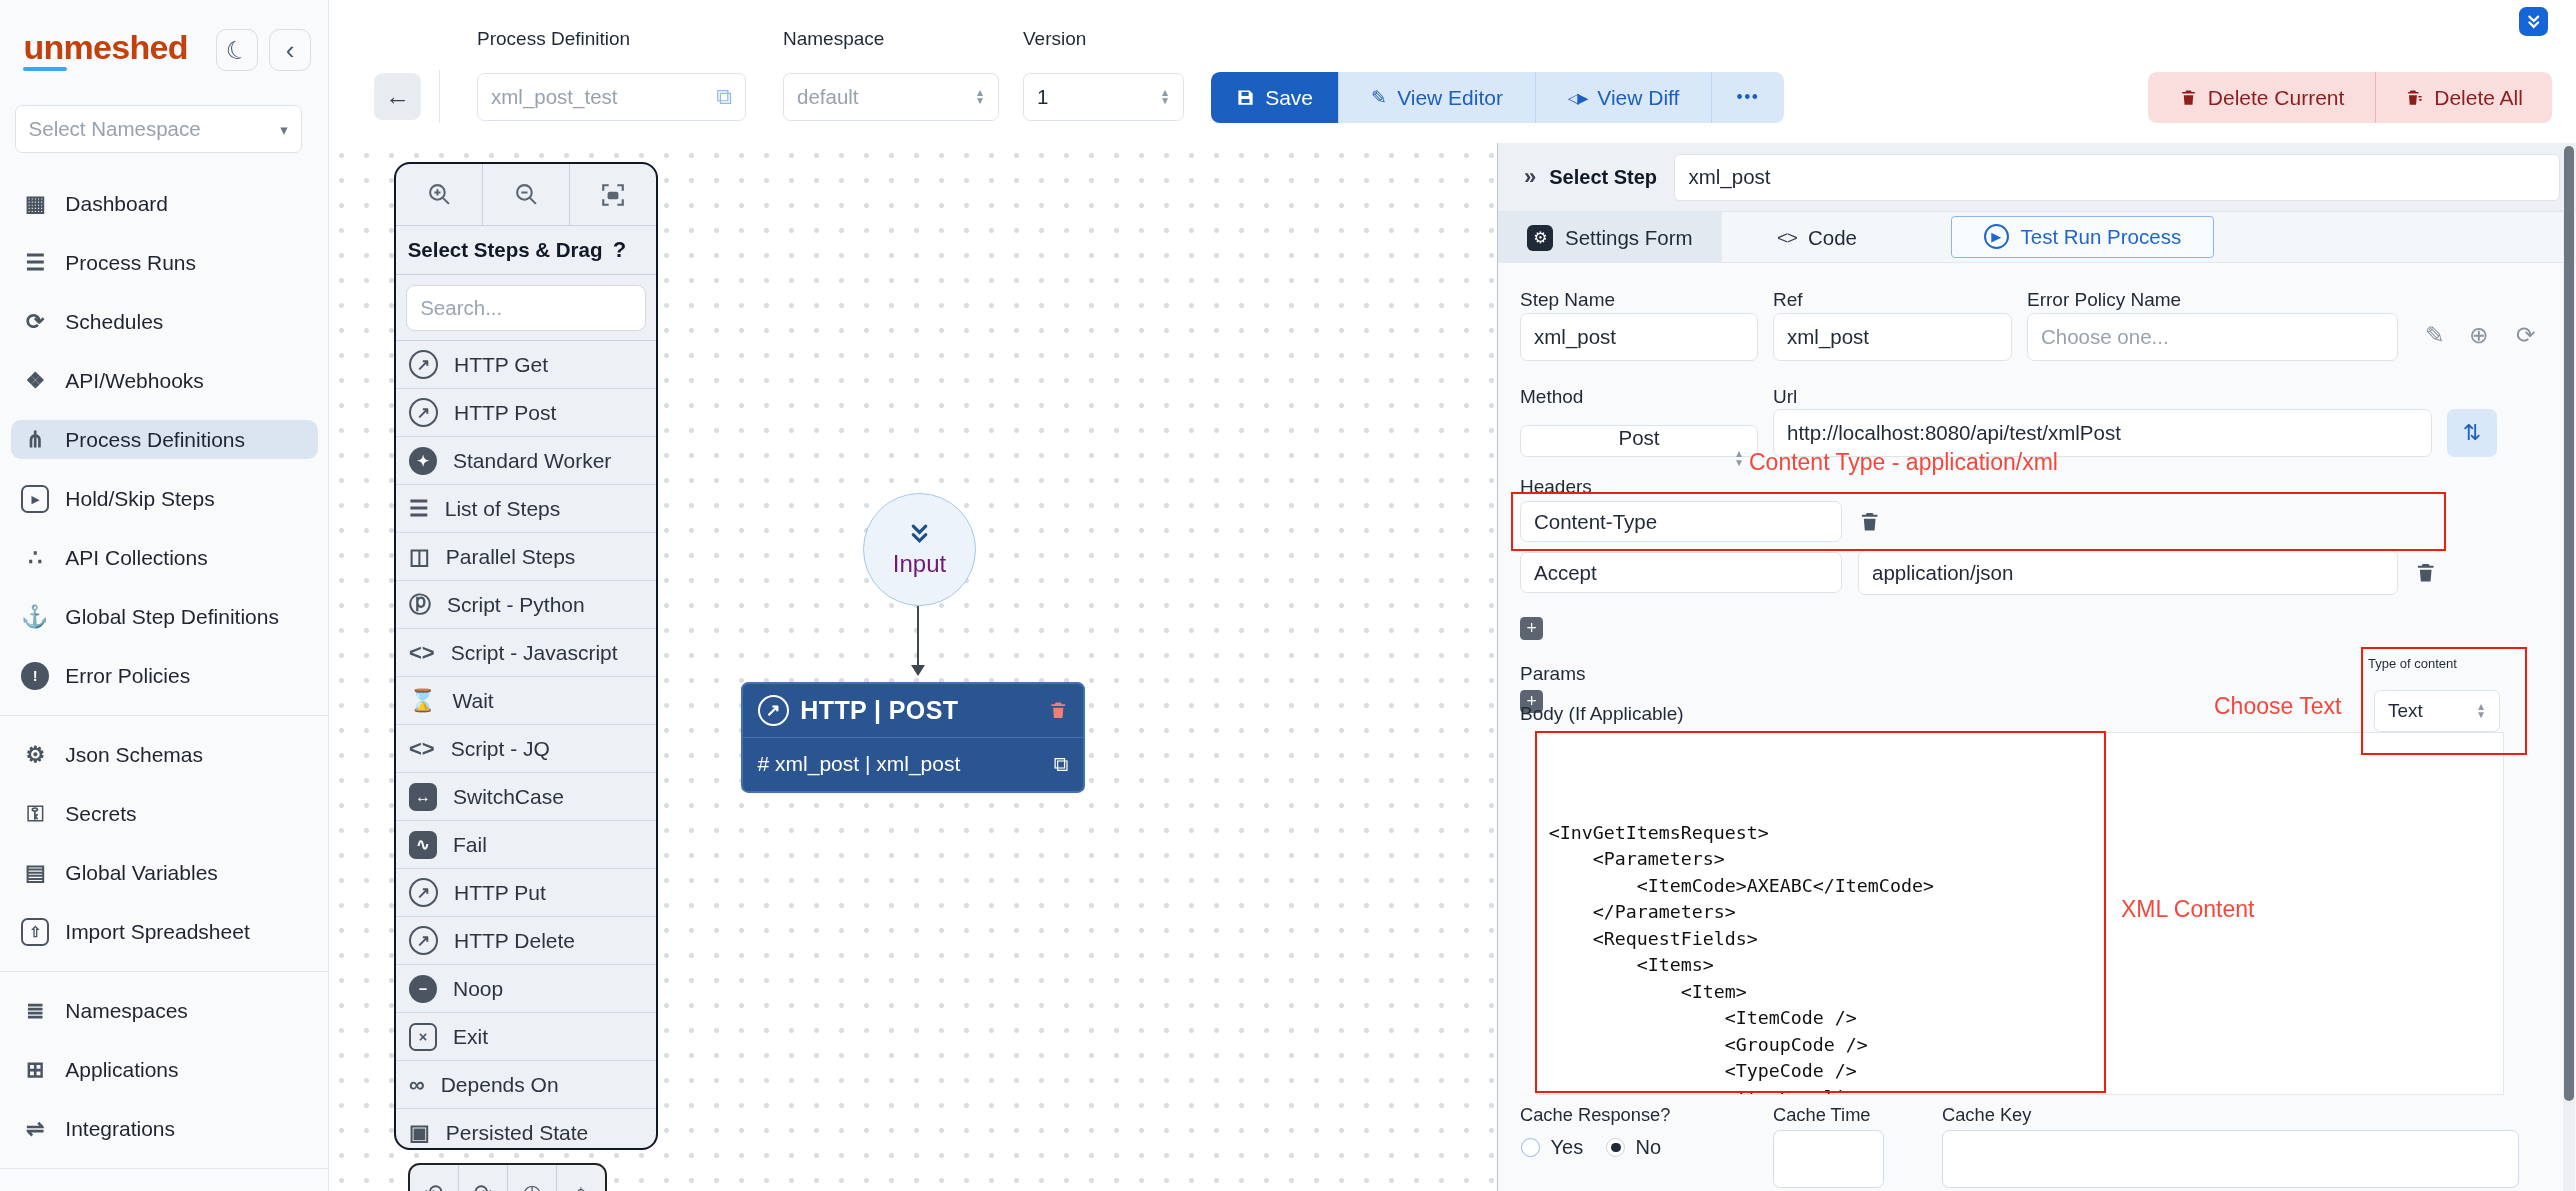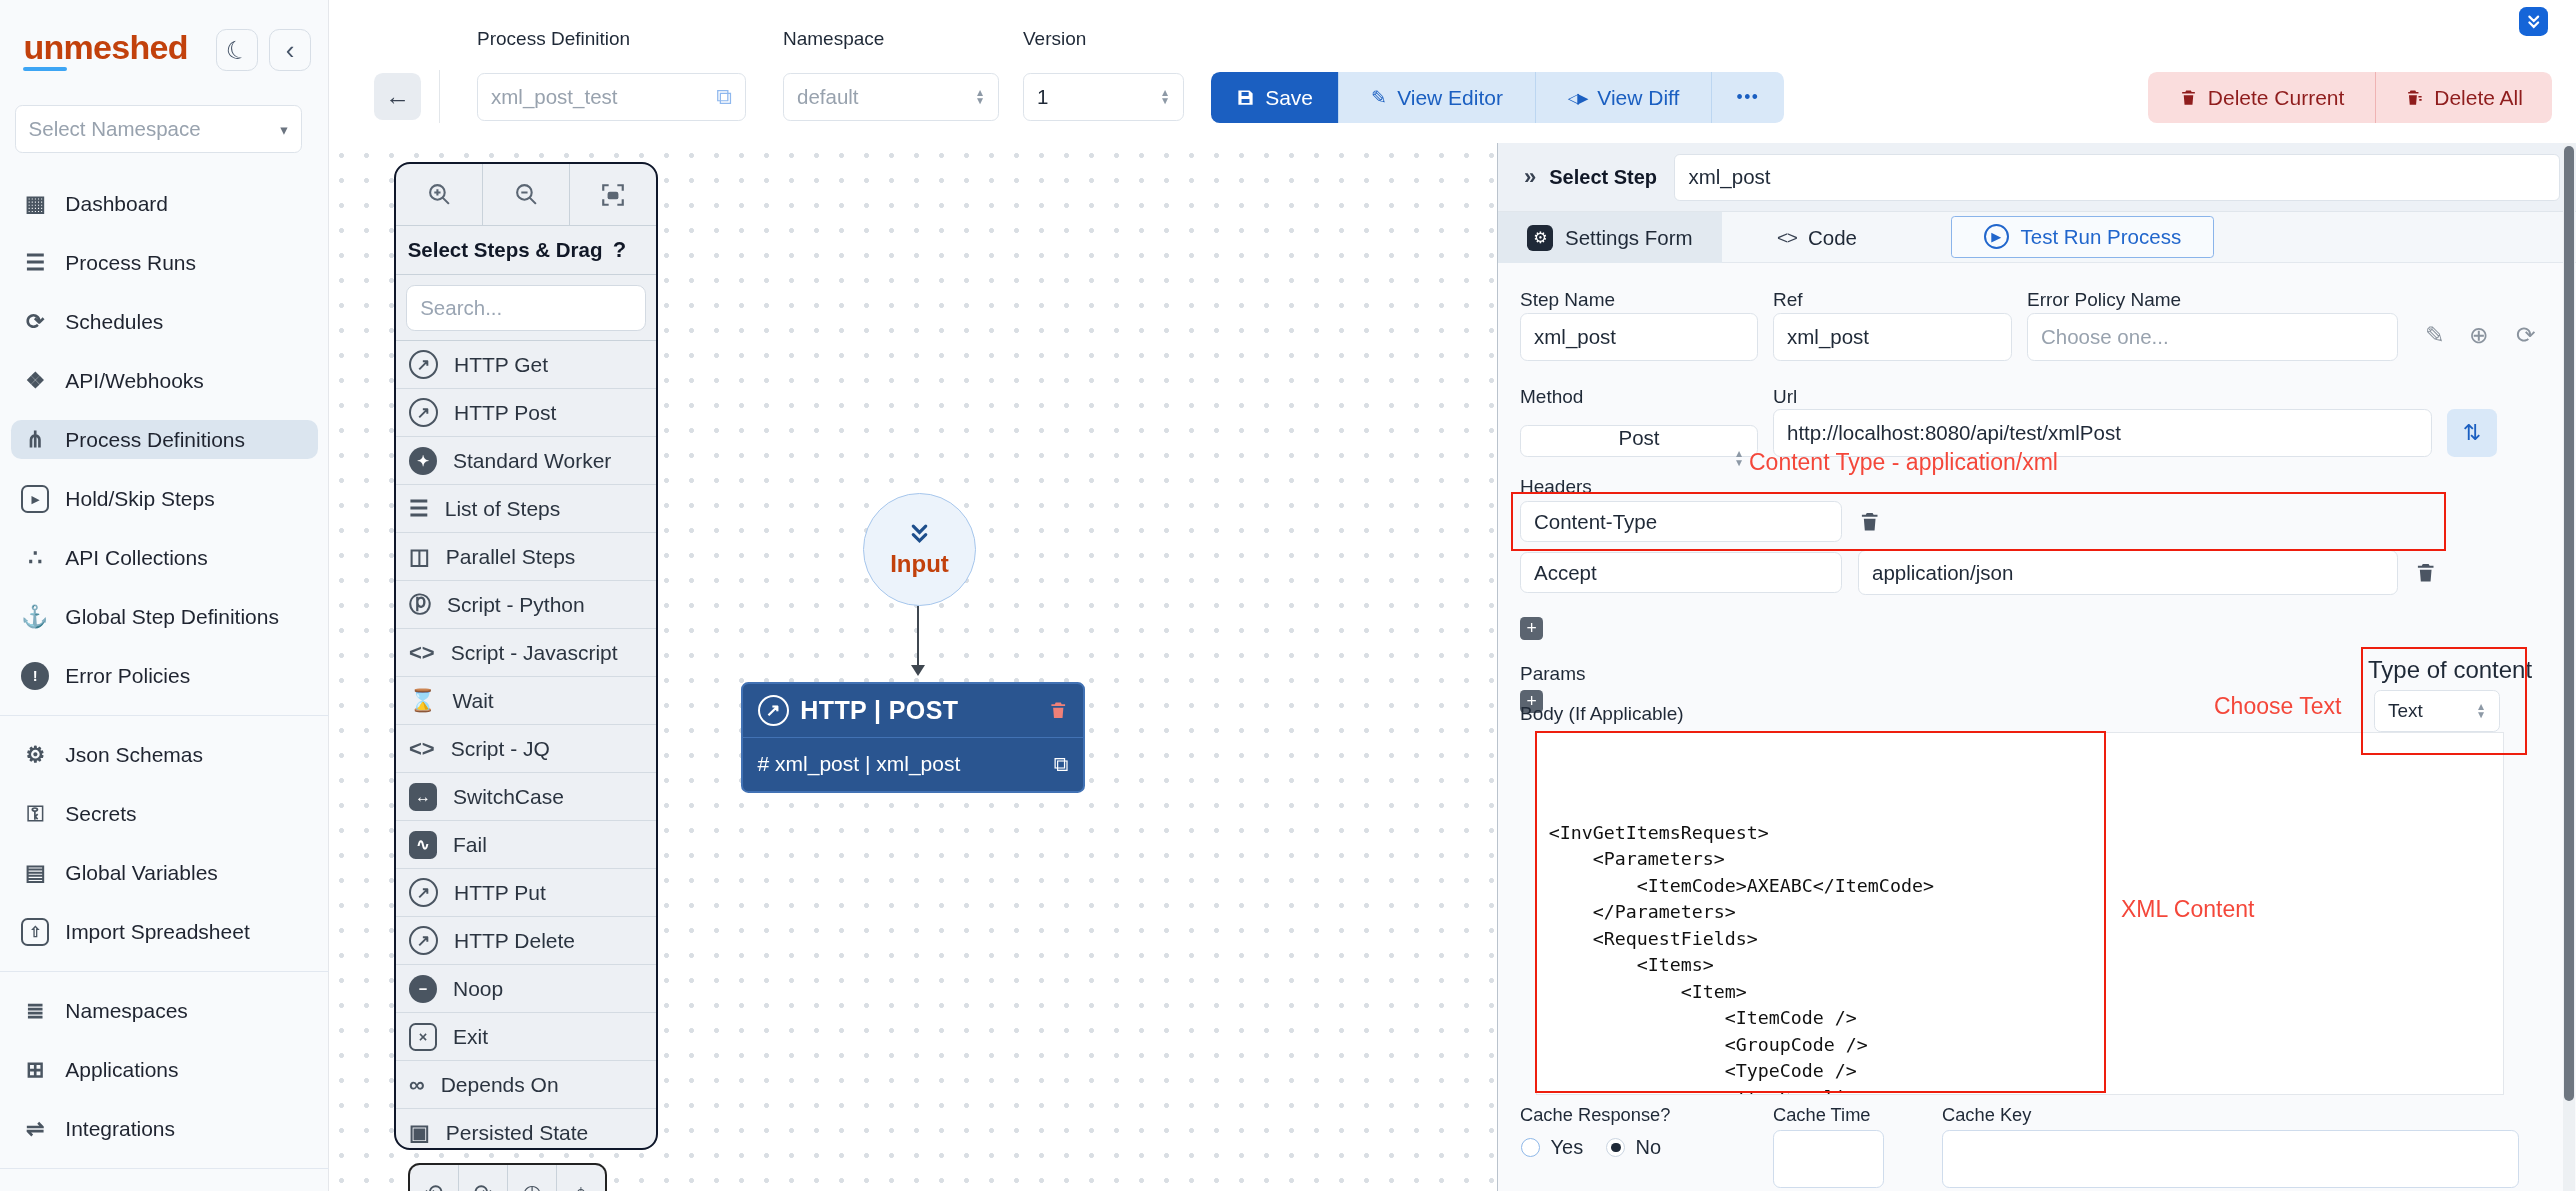--- a/index.html
+++ b/index.html
@@ -52,21 +52,21 @@
   .pal-lbl{font-size:21px;color:#2b3440;}
   #mini-toolbar{position:absolute;left:79px;top:1020px;width:199px;height:44px;background:#edf0f4;
                 border:2.2px solid #222;border-bottom:none;border-radius:11.7px 11.7px 0 0;display:flex;box-sizing:border-box;}
   .mini-cell{flex:1;display:flex;align-items:flex-end;justify-content:center;border-right:0.7px solid #c9d2da;
              font-size:22px;color:#4a5561;padding-bottom:1.5px;}
   .mini-cell:last-child{border-right:none;}
   
   #input-node{position:absolute;left:534px;top:350px;width:113px;height:113px;border-radius:50%;
               background:#ecf3fb;border:1.8px solid #a6c6ec;box-sizing:border-box;
               display:flex;flex-direction:column;align-items:center;justify-content:center;gap:4.4px;}
-  .input-lbl{font-size:24px;color:#c2410c;font-weight:700;}
+  .input-lbl{font-size:24px;color:#701a75;font-weight:400;}
   #edge{position:absolute;left:588px;top:463px;width:2.2px;height:60px;background:#3f4750;}
   #edge-arrow{position:absolute;left:582px;top:522px;width:0;height:0;border-left:7.3px solid transparent;
               border-right:7.3px solid transparent;border-top:11.7px solid #3f4750;}
   #http-node{position:absolute;left:412px;top:539px;width:344px;height:111px;background:#2a5590;
              border:2.2px solid #4272b4;border-radius:7.3px;box-sizing:border-box;color:#fff;}
   .node-head{display:flex;align-items:center;height:53px;padding:0 14.6px;border-bottom:1.5px solid #4272b4;gap:11.7px;}
   .node-circ{width:31px;height:31px;border:2.2px solid #fff;border-radius:50%;display:flex;align-items:center;
              justify-content:center;font-size:17.5px;font-weight:bold;flex:none;box-sizing:border-box;}
   .node-title{font-size:25px;font-weight:bold;letter-spacing:0.4px;}
   .node-body{display:flex;align-items:center;height:51px;padding:0 14.6px;font-size:21px;gap:11.7px;}
@@ -581,21 +581,21 @@
     <div class="plus-btn abs" style="left:22px;top:474px;">
       <span>+</span>
     </div>
 
     <div class="lbl abs" style="left:22px;top:520px;">Params</div>
     <div class="plus-btn abs" style="left:22px;top:547px;">
       <span>+</span>
     </div>
 
     <div class="redbox abs" style="left:863px;top:504px;width:162px;height:104px;"></div>
-    <div class="abs" style="left:870px;top:513px;font-size:24px;color:#1f2937;">Type of content</div>
+    <div class="abs" style="left:870px;top:513px;font-size:13px;color:#1f2937;">Type of content</div>
     <div class="fld abs" style="left:876px;top:547px;width:126px;height:42px;border-radius:6.6px;">
       <span style="font-size:19px;">Text</span>
       <span class="stepper">
           <span>▲</span>
           <span>▼</span>
         </span>
     </div>
     <div class="redtxt abs" style="left:716px;top:550px;font-size:23px;">Choose Text</div>
 
     <div class="lbl abs" style="left:22px;top:560px;">Body (If Applicable)</div>

